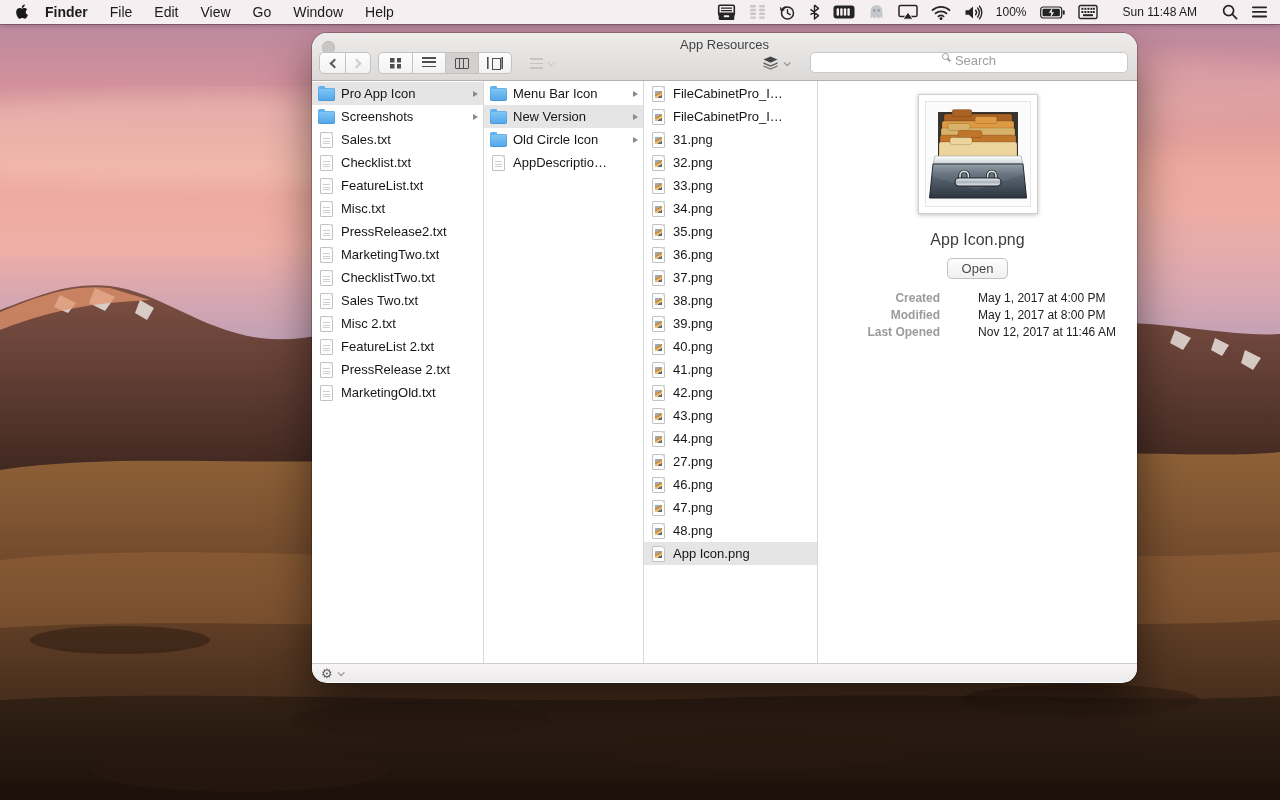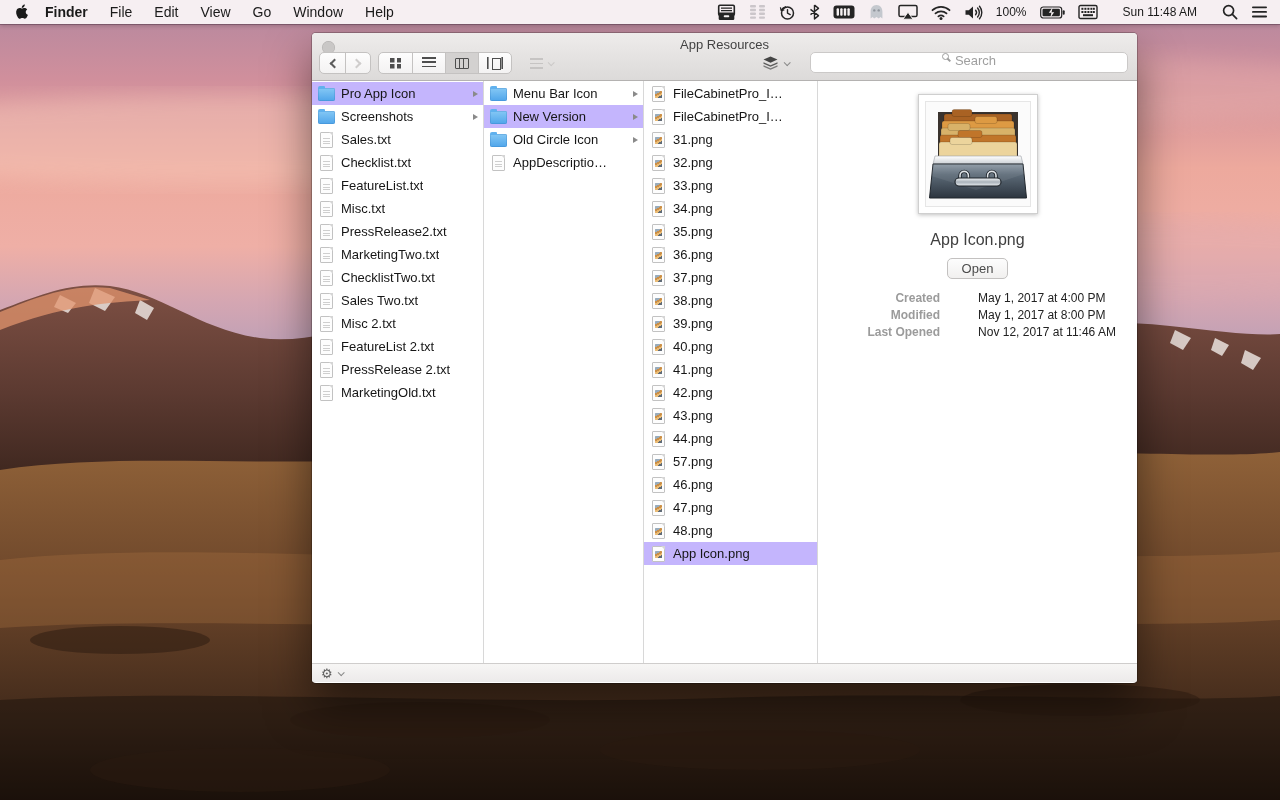--- a/index.html
+++ b/index.html
@@ -19,21 +19,21 @@
   .mitems{display:flex;align-items:center;}
   .mitem{padding:0 11px;cursor:default;}
   .mitem.bold{font-weight:bold;}
   .mstatus{margin-left:auto;display:flex;align-items:center;gap:13px;}
   .sic{display:flex;align-items:center;}
   .stext{font-size:12px;}
   .clock{margin:0 12px;}
 
   
   .window{position:absolute;left:312px;top:33px;width:825px;height:650px;z-index:20;
-    border-radius:4px;background:#fff;overflow:hidden;
+    border-radius:15px;background:#fff;overflow:hidden;
     box-shadow:0 0 0 1px rgba(0,0,0,.22),0 22px 45px rgba(0,0,0,.5);}
   .titlebar{position:relative;height:48px;
     background:linear-gradient(#eeeceb,#dcdad9);border-bottom:1px solid #b4b2b1;}
   .traffic{position:absolute;left:10px;top:8px;width:13px;height:13px;border-radius:50%;
     background:#c9c7c6;box-shadow:inset 0 0 0 .5px rgba(0,0,0,.15);}
   .wtitle{text-align:center;font-size:13px;color:#434343;padding-top:4px;cursor:default;}
   .toolbar{position:absolute;left:0;right:0;bottom:4px;height:24px;}
   .toolbar button{font:inherit;background:none;border:none;padding:0;margin:0;}
   .navgroup{position:absolute;left:7px;top:0;display:flex;height:22px;border:1px solid #c4c2c1;
     border-radius:5px;background:linear-gradient(#fdfdfd,#f3f2f2);overflow:hidden;}
@@ -74,21 +74,21 @@
       transform:rotate(45deg);right:-3.6px;bottom:-1.4px;}
 
   
   .content{display:flex;height:582px;background:#fff;}
   .col{overflow:hidden;border-right:1px solid #d8d8d8;padding-top:1px;}
   #col-0{width:172px;}
   #col-1{width:160px;}
   #col-2{width:174px;}
   .preview{flex:1;display:flex;flex-direction:column;align-items:center;}
   .row{display:flex;align-items:center;height:23px;padding:0 5px 0 6px;font-size:13px;color:#161616;cursor:default;}
-  .row.selected{background:#c4b5fd;}
+  .row.selected{background:#e5e5e5;}
   .rlabel{white-space:nowrap;overflow:hidden;text-overflow:ellipsis;}
   .arrow{margin-left:auto;width:0;height:0;border-left:5px solid #8a8a8a;
       border-top:3.5px solid transparent;border-bottom:3.5px solid transparent;flex:0 0 auto;}
   .fic{flex:0 0 17px;width:17px;height:13px;position:relative;margin-right:6px;}
   .fic.folder{background:linear-gradient(180deg,#85c8f5,#4fa5ea);border-radius:1.5px 1.5px 2px 2px;
       box-shadow:inset 0 0 0 .5px rgba(45,115,185,.5);margin-top:2px;}
   .fic.folder::before{content:"";position:absolute;top:-2.5px;left:0;width:7px;height:3.5px;
       border-radius:2px 1px 0 0;background:#60b1ee;}
   .fic.textfile,.fic.imagefile{flex:0 0 13px;width:13px;height:16px;margin:0 8px 0 2px;
       background:#fdfdfd;border:1px solid #c2c2c2;border-radius:1px;}
@@ -507,21 +507,21 @@
         <div class="row">
           <span class="fic imagefile"></span>
           <span class="rlabel">43.png</span>
         </div>
         <div class="row">
           <span class="fic imagefile"></span>
           <span class="rlabel">44.png</span>
         </div>
         <div class="row">
           <span class="fic imagefile"></span>
-          <span class="rlabel">57.png</span>
+          <span class="rlabel">27.png</span>
         </div>
         <div class="row">
           <span class="fic imagefile"></span>
           <span class="rlabel">46.png</span>
         </div>
         <div class="row">
           <span class="fic imagefile"></span>
           <span class="rlabel">47.png</span>
         </div>
         <div class="row">

